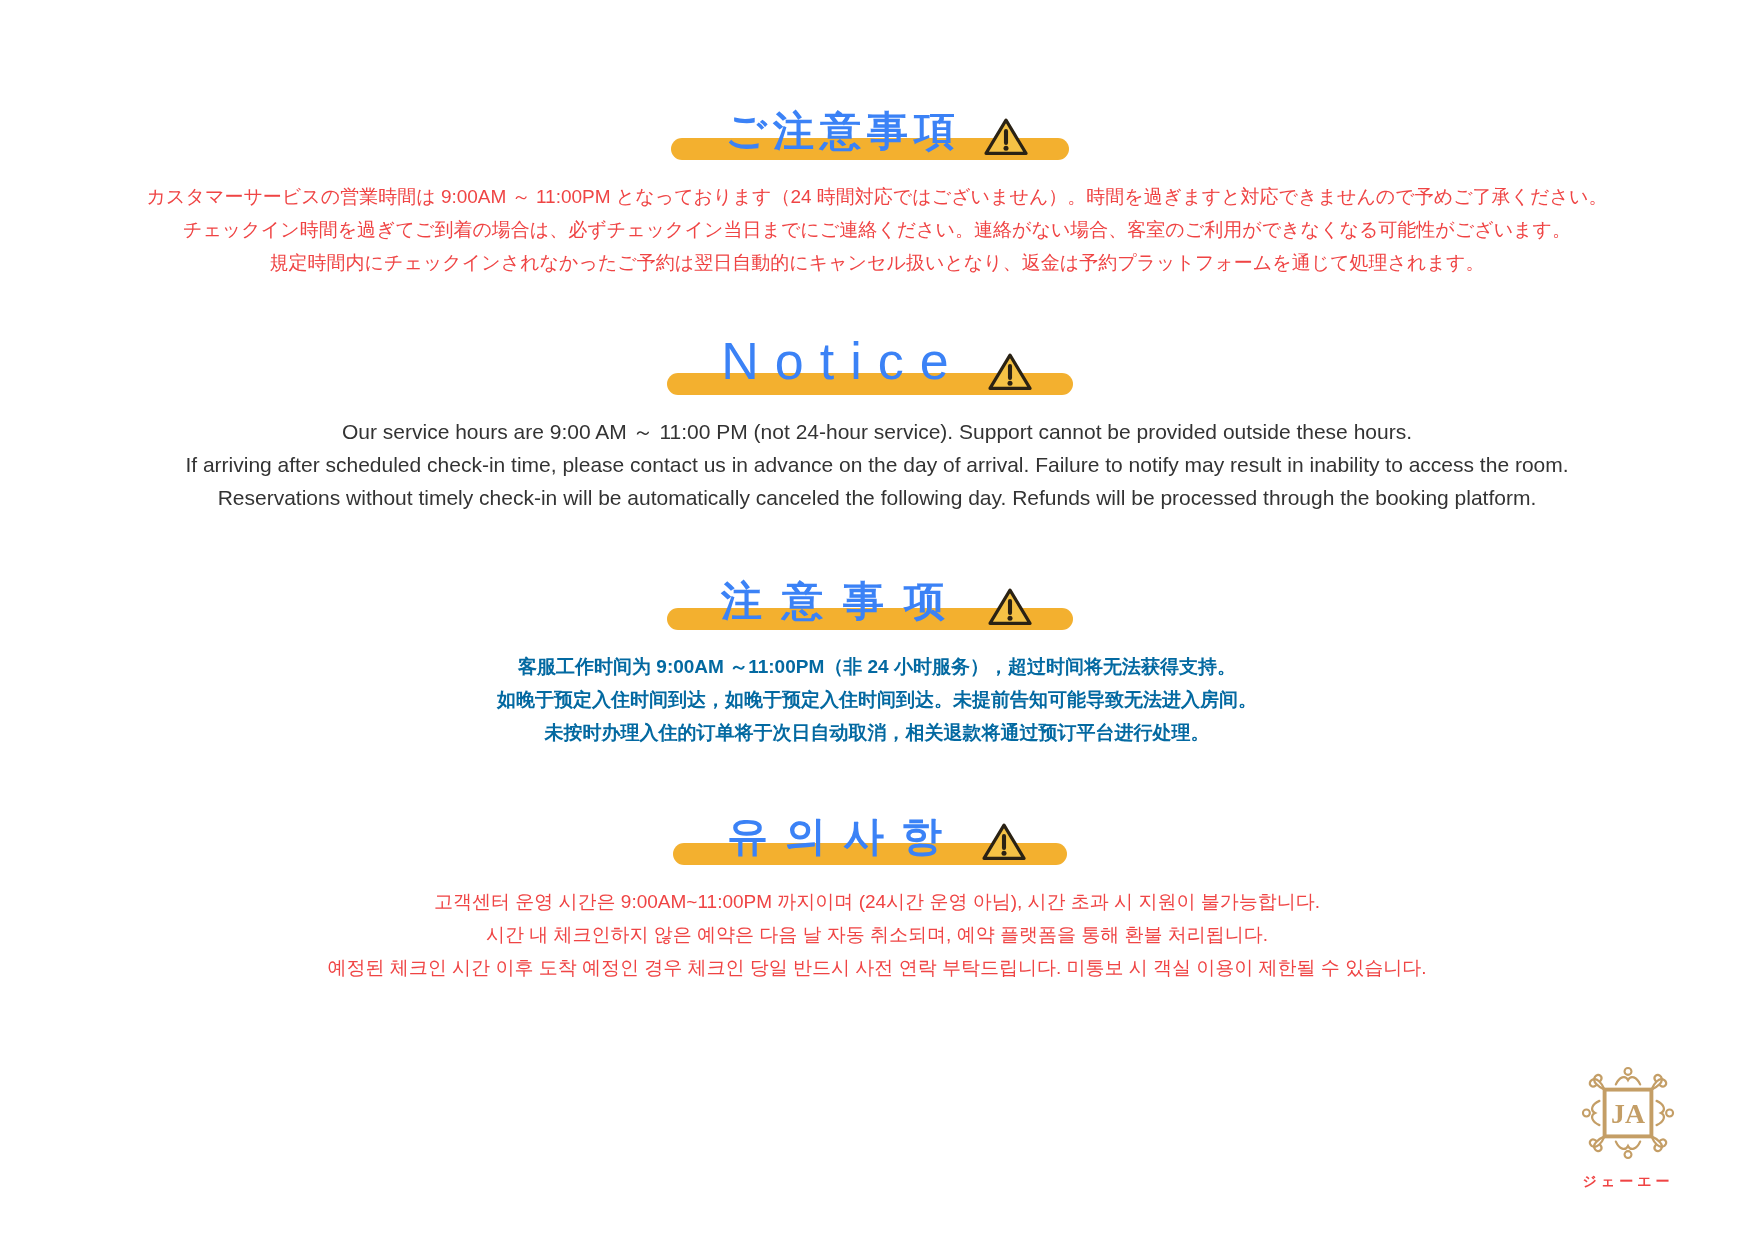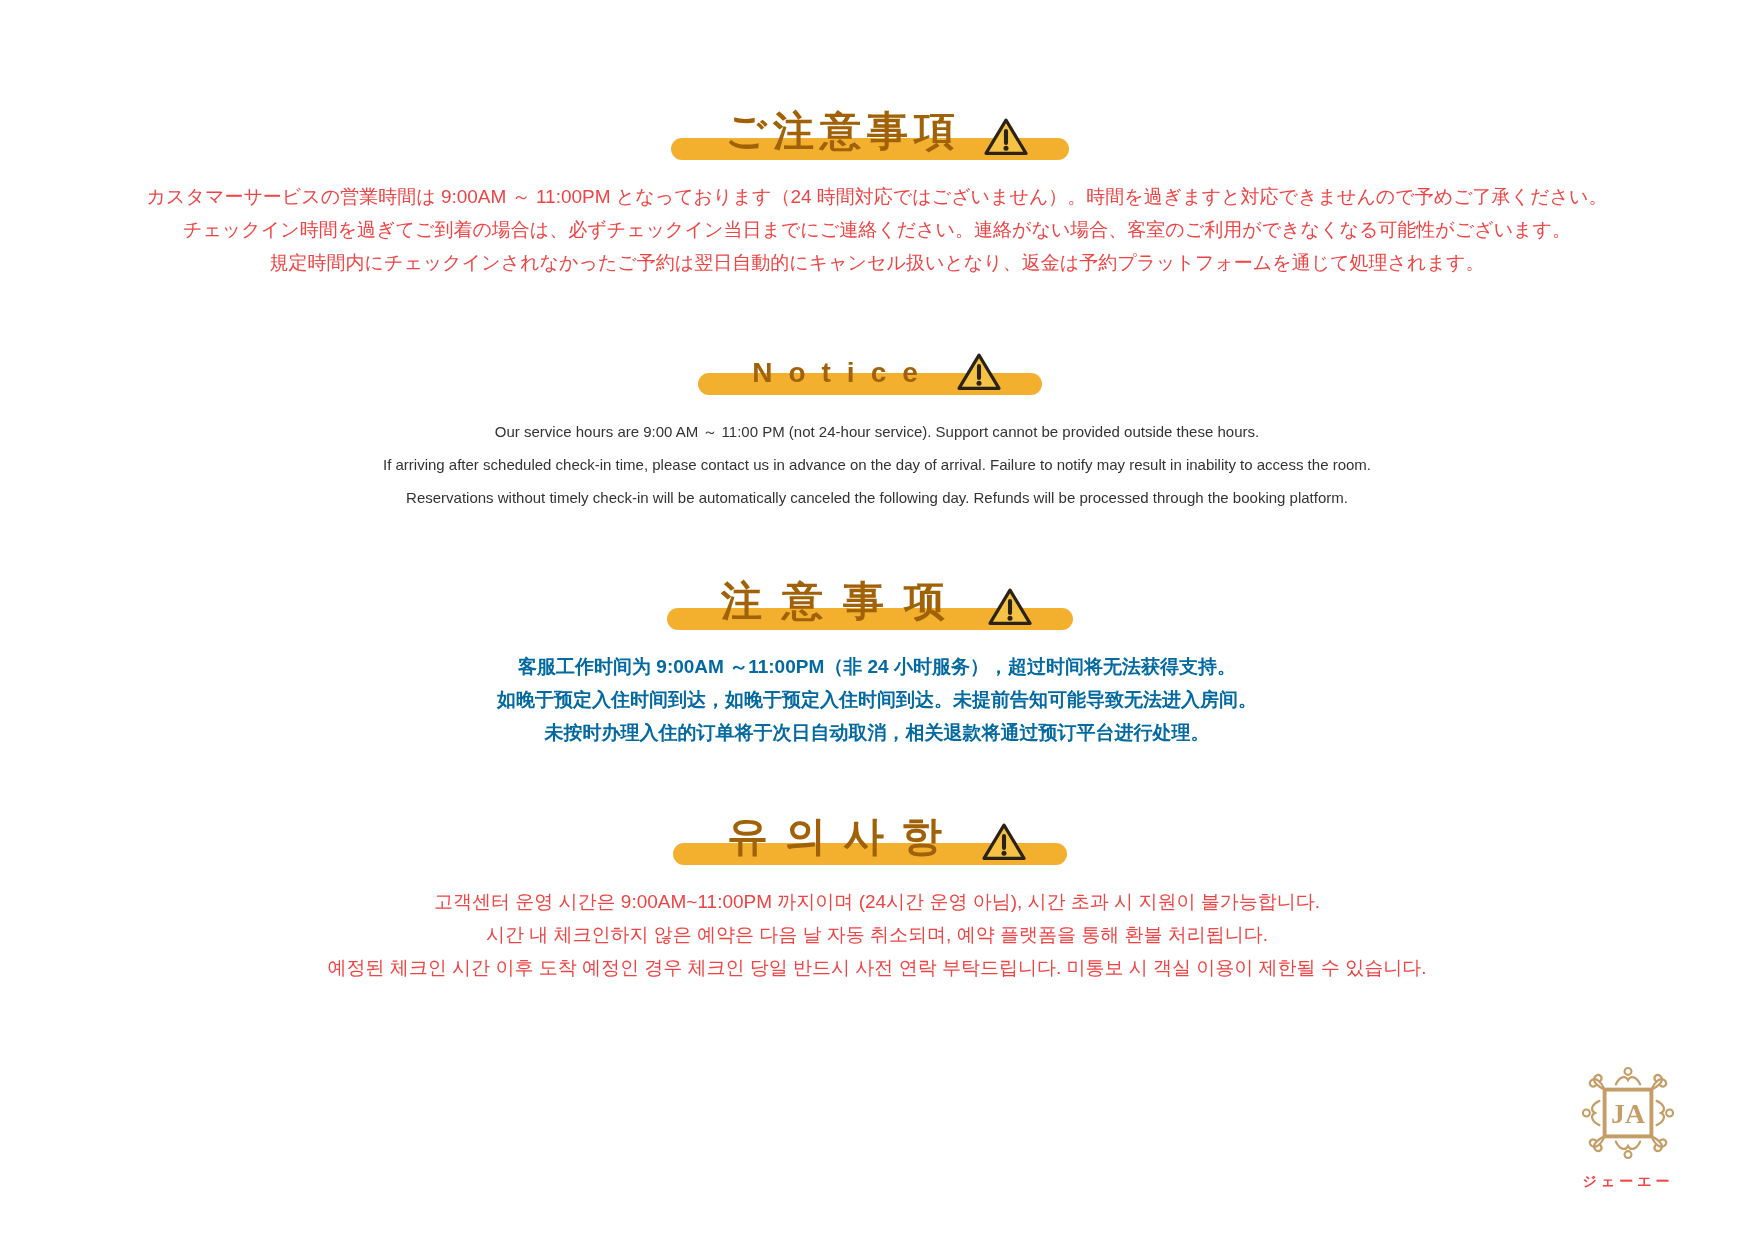--- a/index.html
+++ b/index.html
@@ -42,46 +42,46 @@
     height: 22px;
     border-radius: 12px;
     background: #F3B02F;
     z-index: 0;
   }
   .title {
     position: relative;
     z-index: 1;
     font-size: 41px;
     font-weight: 700;
-    color: #a16207;
+    color: #3b82f6;
     line-height: 1;
     padding-bottom: 8px;
     white-space: nowrap;
   }
   .sec-ja .title { letter-spacing: 6px; }
-  .sec-en .title { font-weight: 700; letter-spacing: 16px; font-size: 28px; }
+  .sec-en .title { font-weight: 400; letter-spacing: 16px; font-size: 52px; }
   .sec-zh .title { letter-spacing: 20px; }
   .sec-ko .title { letter-spacing: 17px; }
   .warn {
     position: relative;
     z-index: 1;
     margin-left: 22px;
     padding-bottom: 3px;
     display: inline-flex;
   }
   .line {
     margin: 0;
     font-size: 19px;
     line-height: 33px;
     color: #ef4444;
     text-align: center;
     white-space: nowrap;
   }
   .sec-zh .line { font-weight: 700; color: #0369a1; }
-  .sec-en .line { font-size: 15px; color: #333333; }
+  .sec-en .line { font-size: 21px; color: #333333; }
   .logo {
     position: absolute;
     right: 66px;
     bottom: 48px;
     width: 120px;
     display: flex;
     flex-direction: column;
     align-items: center;
   }
   .logo-caption {

